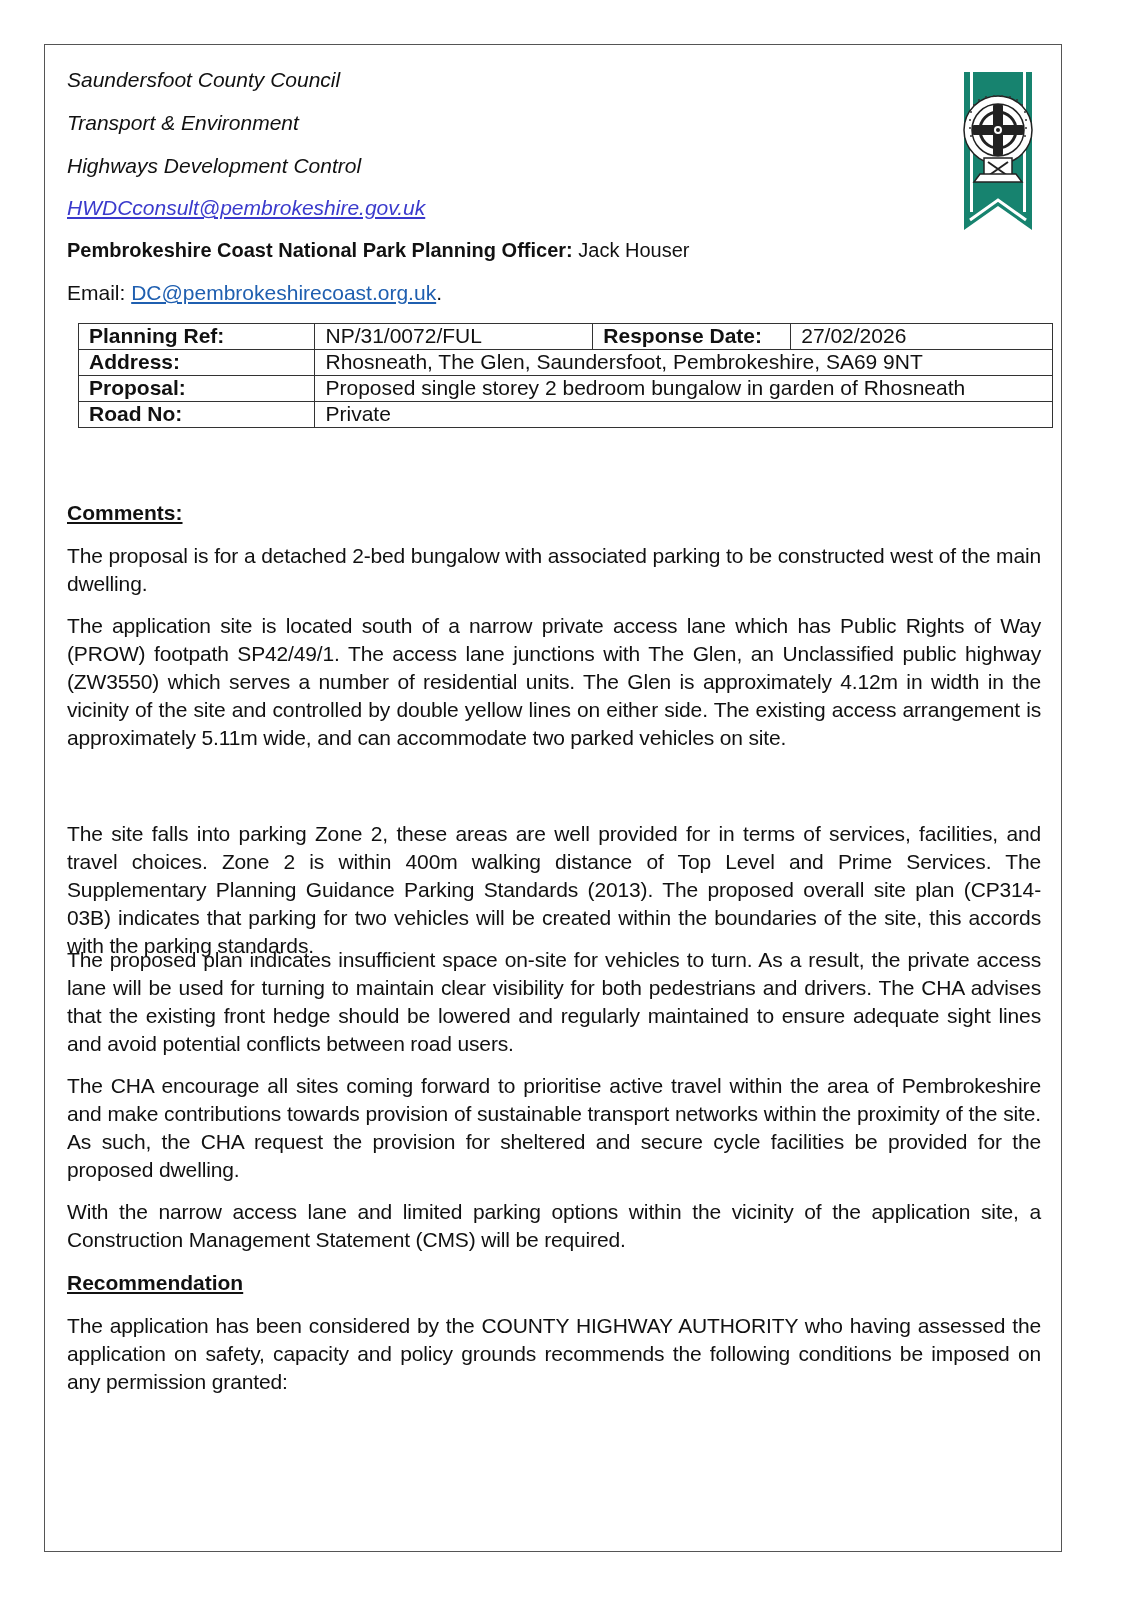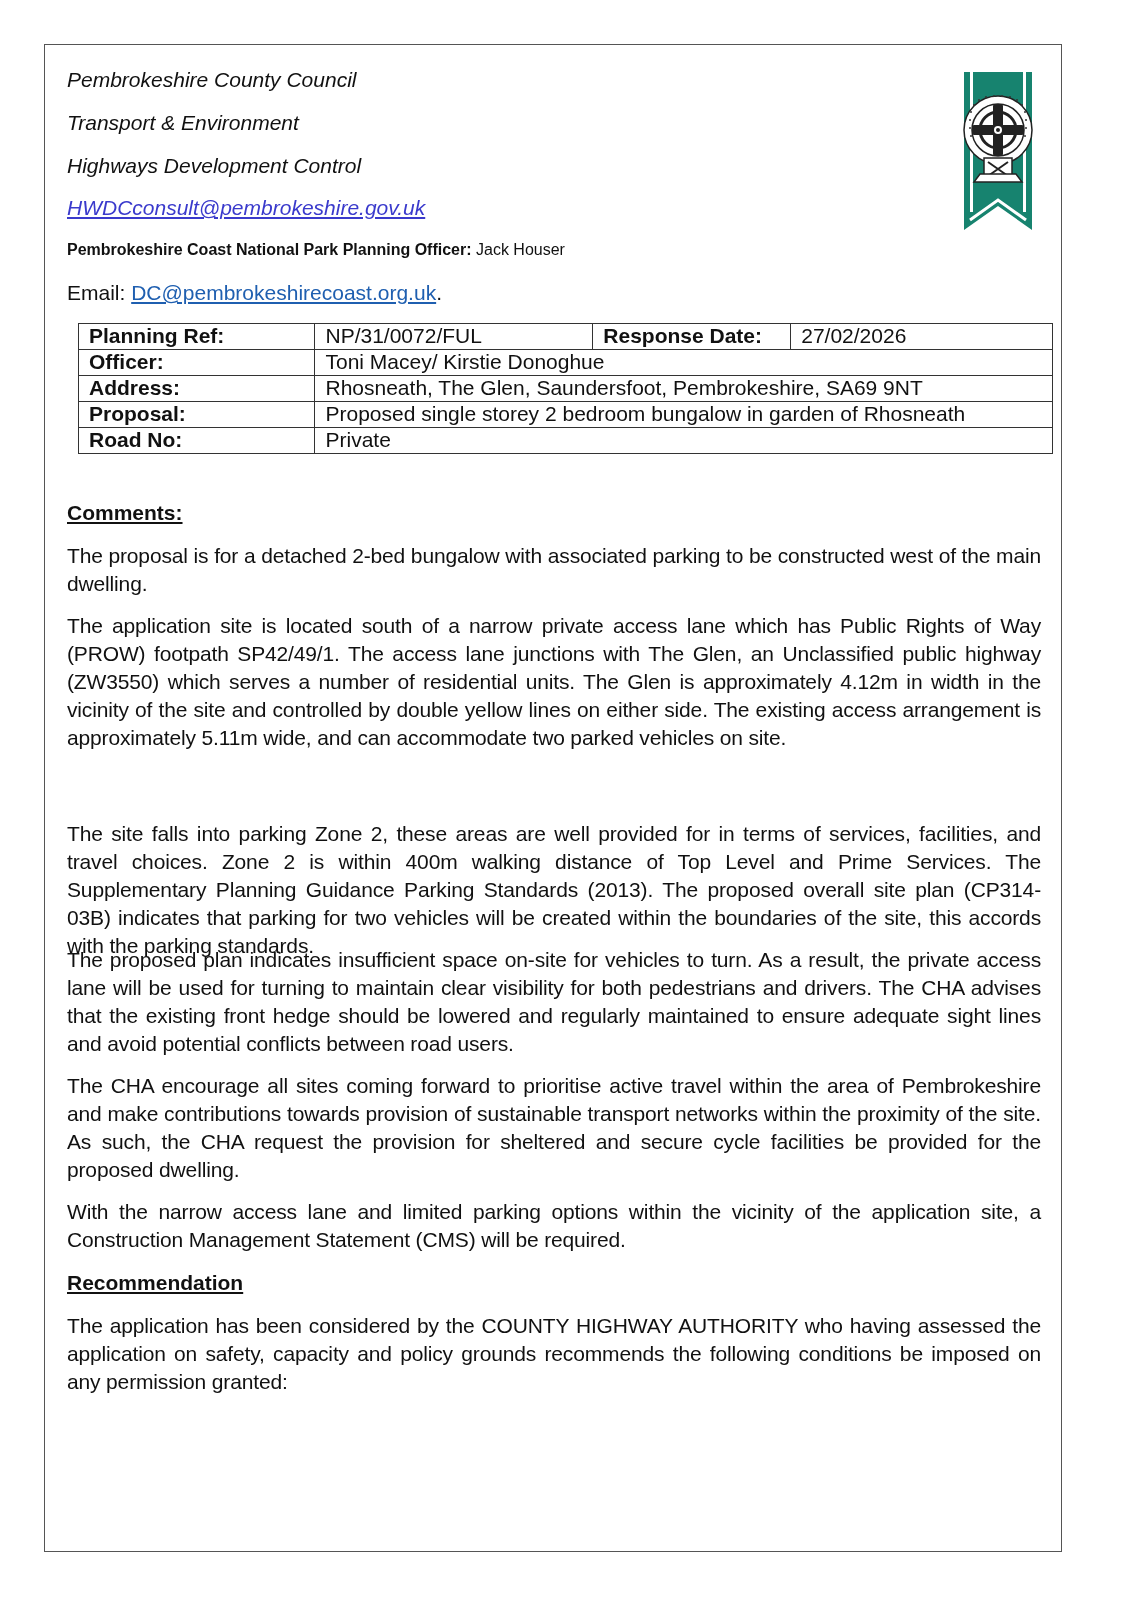--- a/index.html
+++ b/index.html
@@ -34,21 +34,21 @@
     }
     .hdr-link {
       color: #3a3acc;
       text-decoration: underline;
       cursor: pointer;
     }
     .officer-line {
       position: absolute;
       left: 67px;
       top: 237px;
-      font-size: 16px;
+      font-size: 20px;
       line-height: 26px;
       white-space: nowrap;
     }
     .officer-line b { font-weight: bold; }
     .email-line {
       position: absolute;
       left: 67px;
       top: 280px;
       font-size: 21px;
       line-height: 26px;
@@ -100,21 +100,21 @@
       line-height: 28px;
       text-align: justify;
       letter-spacing: -0.15px;
     }
   </style>
 </head>
 <body>
 
 <div class="page-frame"></div>
 
-<div class="hdr-line" style="top:67px;">Pembrokeshire County Council</div>
+<div class="hdr-line" style="top:67px;">Saundersfoot County Council</div>
 <div class="hdr-line" style="top:110px;">Transport &amp; Environment</div>
 <div class="hdr-line" style="top:153px;">Highways Development Control</div>
 <div class="hdr-line" style="top:195px;">
   <a class="hdr-link">HWDCconsult@pembrokeshire.gov.uk</a>
 </div>
 
 <div class="officer-line">
   <b>Pembrokeshire Coast National Park Planning Officer:</b><span> Jack Houser</span>
 </div>
 
@@ -174,24 +174,20 @@
     <col style="width:262px">
   </colgroup>
   <tbody>
       <tr>
     <td class="lbl">Planning Ref:</td>
     <td>NP/31/0072/FUL</td>
     <td class="lbl">Response Date:</td>
     <td>27/02/2026</td>
   </tr>
   <tr>
-    <td class="lbl">Officer:</td>
-    <td colspan="3">Toni Macey/ Kirstie Donoghue</td>
-  </tr>
-  <tr>
     <td class="lbl">Address:</td>
     <td colspan="3">Rhosneath, The Glen, Saundersfoot, Pembrokeshire, SA69 9NT</td>
   </tr>
   <tr>
     <td class="lbl">Proposal:</td>
     <td colspan="3">Proposed single storey 2 bedroom bungalow in garden of Rhosneath</td>
   </tr>
   <tr>
     <td class="lbl">Road No:</td>
     <td colspan="3">Private</td>

